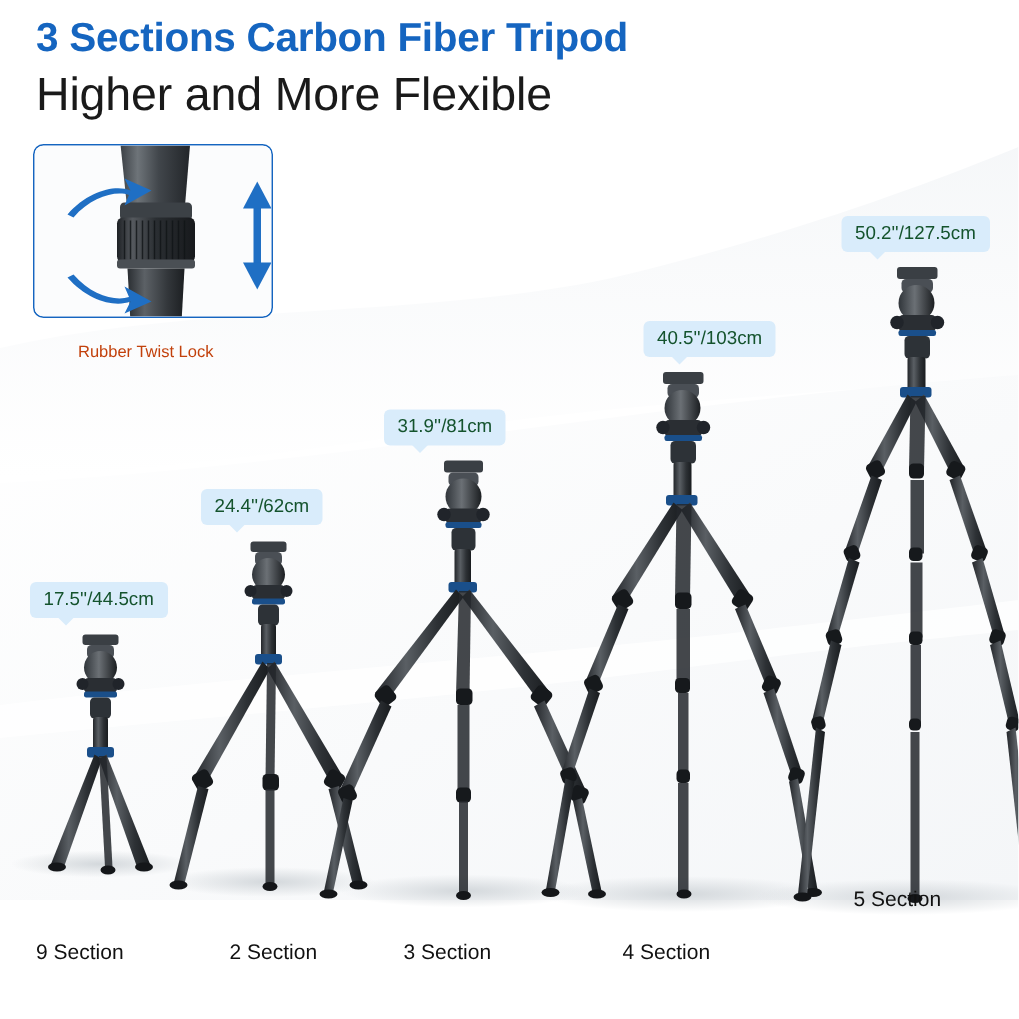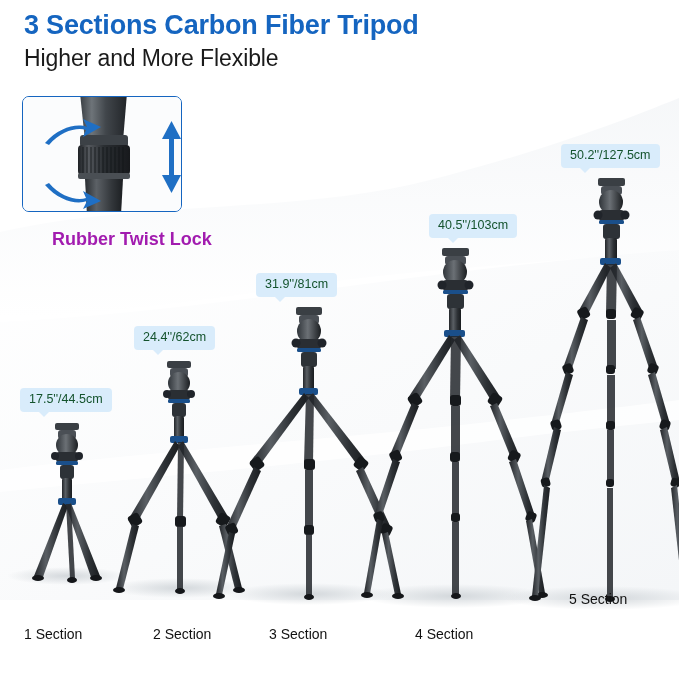--- a/index.html
+++ b/index.html
@@ -18,21 +18,21 @@
     left: 24px; top: 10px;
     font-size: 27px;
     font-weight: bold;
     color: #1565c0;
     letter-spacing: -0.2px;
     white-space: nowrap;
   }
   #subhead {
     position: absolute;
     left: 24px; top: 45px;
-    font-size: 23px;
+    font-size: 31px;
     font-weight: normal;
     color: #1a1a1a;
     letter-spacing: -0.1px;
     white-space: nowrap;
   }
 
   
   .bg-sweep { position:absolute; left:0; top:0; width:679px; height:679px; pointer-events:none; }
 
   
@@ -41,24 +41,23 @@
     left: 22px; top: 96px;
     width: 160px; height: 116px;
     background: #fff;
     border: 1px solid #1565c0;
     border-radius: 7px;
     overflow: hidden;
   }
   #inset-caption {
     position: absolute;
     left: 52px; top: 229px;
-    font-size: 18px;
-    color: #a21caf;
+    font-size: 11px;
+    color: #c2410c;
     white-space: nowrap;
-    font-weight: bold;
   }
 
   
   .callout {
     position: absolute;
     background: #d9ecfb;
     color: #14532d;
     font-size: 12.5px;
     padding: 5px 9px 6px 9px;
     border-radius: 4px;
@@ -389,17 +388,17 @@
     <ellipse cx="610" cy="599" rx="5" ry="3" fill="#141619"></ellipse>
   </g>
 </svg>
 
 <div class="callout" style="left:20px;  top:388px;">17.5''/44.5cm</div>
 <div class="callout" style="left:134px; top:326px;text-align:right;">24.4''/62cm</div>
 <div class="callout" style="left:256px; top:273px;">31.9''/81cm</div>
 <div class="callout" style="left:405px; top:214px;margin-left:24px;">40.5''/103cm</div>
 <div class="callout" style="left:561px; top:144px;">50.2''/127.5cm</div>
 
-<div class="section-label" style="left:24px;  top:626px;">1 Section</div>
+<div class="section-label" style="left:24px;  top:626px;">9 Section</div>
 <div class="section-label" style="left:153px; top:626px;">2 Section</div>
 <div class="section-label" style="left:269px; top:626px;">3 Section</div>
 <div class="section-label" style="left:415px; top:626px;">4 Section</div>
 <div class="section-label" style="left:569px; top:591px;">5 Section</div>
 
 </body></html>

